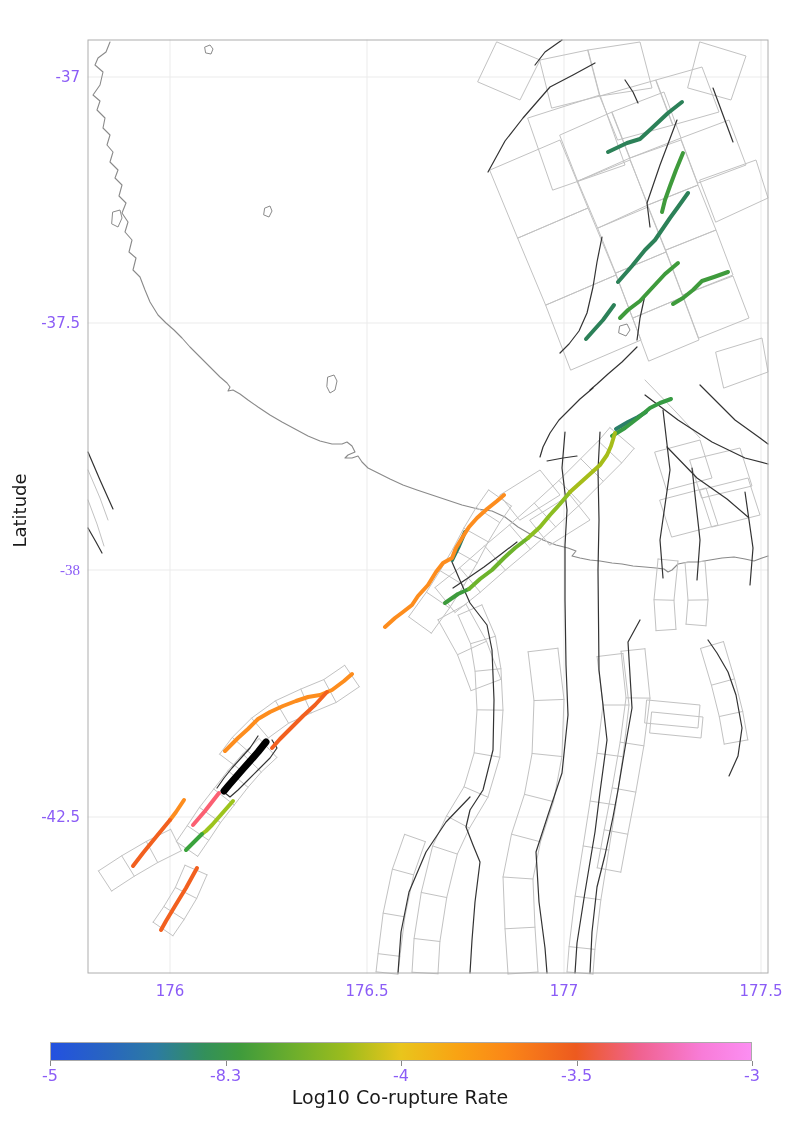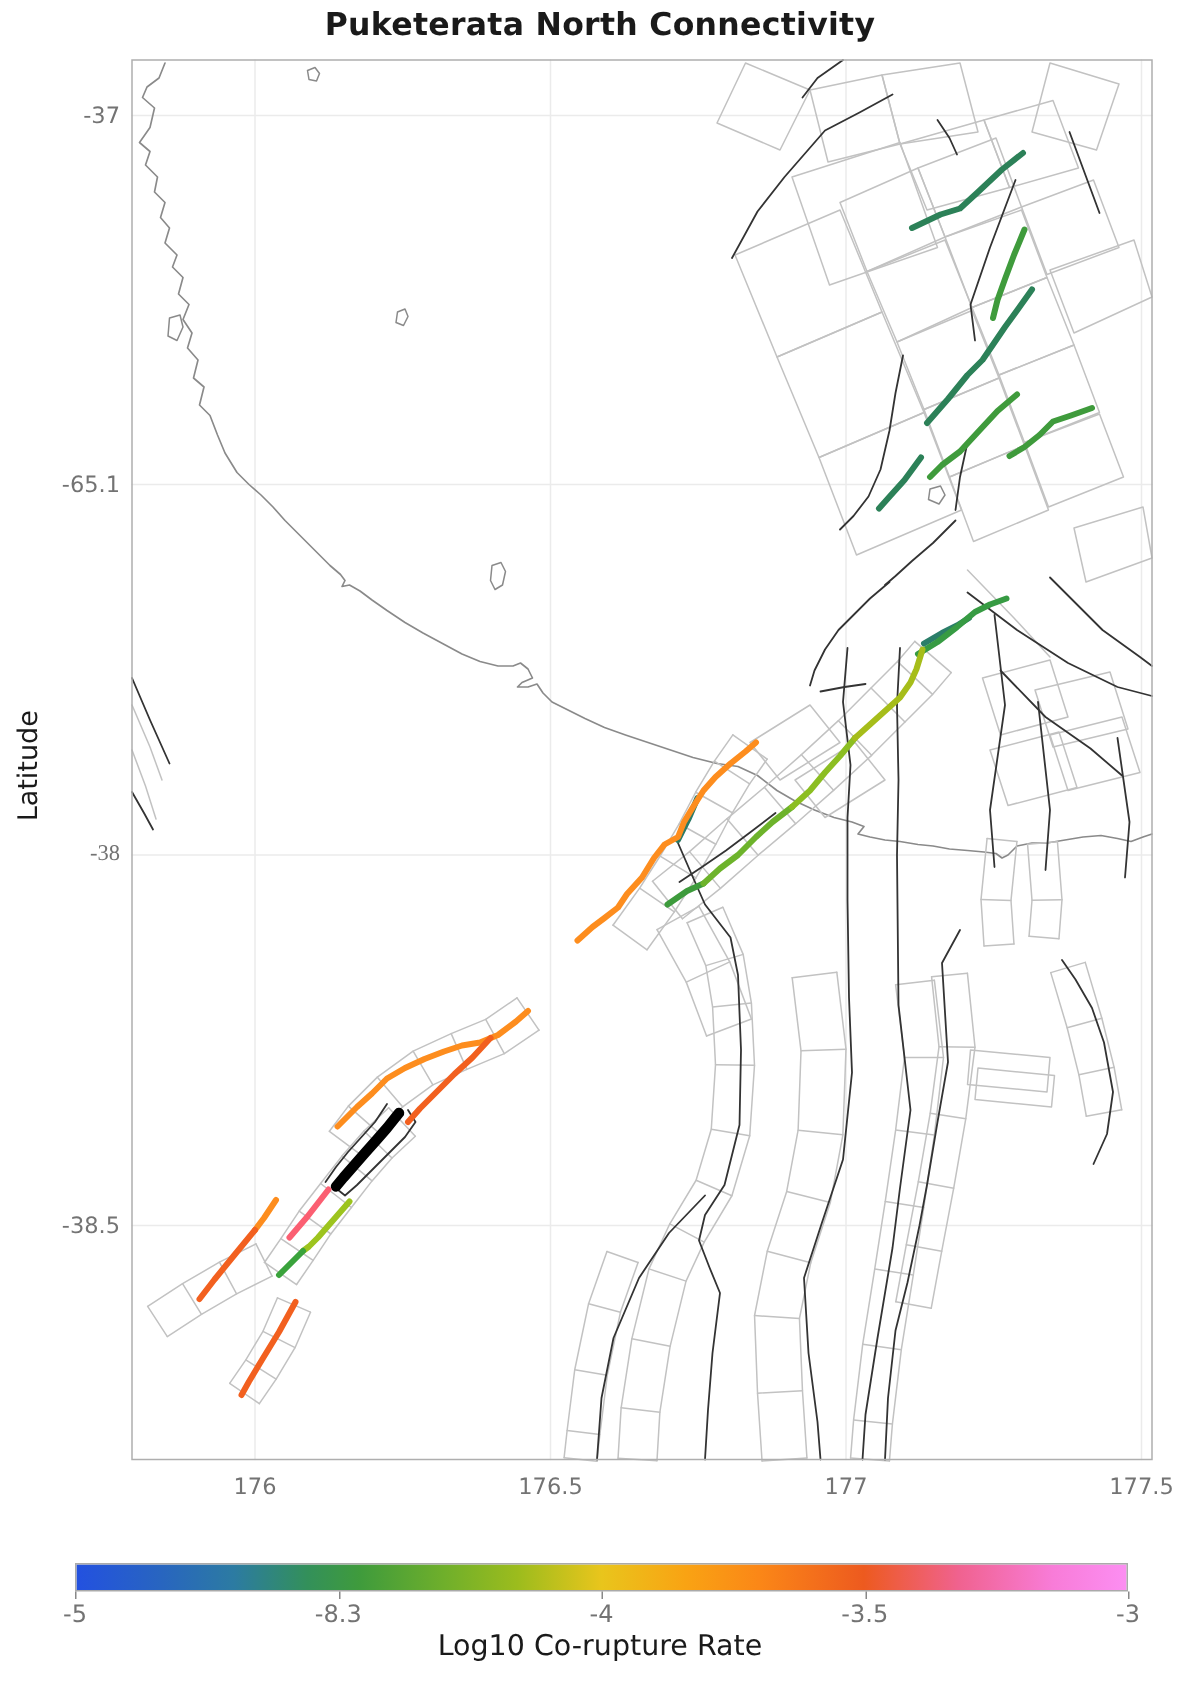--- a/index.html
+++ b/index.html
@@ -4,21 +4,21 @@
 <style>
   html,body{margin:0;padding:0;background:#ffffff;}
   #fig{position:relative;width:800px;height:1122px;background:#ffffff;overflow:hidden;
        font-family:"DejaVu Sans","Liberation Sans",sans-serif;color:#1a1a1a;}
   #map-svg{position:absolute;left:0;top:0;}
   .title{position:absolute;left:0;top:4px;width:800px;text-align:center;
          font-size:21px;font-weight:bold;letter-spacing:.2px;}
   .xlabel{position:absolute;left:88px;top:998px;width:680px;text-align:center;font-size:18px;}
   .ylabel{position:absolute;left:-36px;top:500px;width:110px;text-align:center;font-size:18px;
           transform:rotate(-90deg);transform-origin:center;}
-  .tick{position:absolute;font-size:15px;color:#737373;white-space:nowrap;}
+  .tick{position:absolute;font-size:15px;color:#8b5cf6;white-space:nowrap;}
   .xtick{transform:translateX(-50%);top:982px;}
   .ytick{transform:translateY(-50%);text-align:right;width:72px;left:8px;}
   .cbar{position:absolute;left:50px;top:1042px;width:702px;height:19px;
         border:1px solid #aaaaaa;box-sizing:border-box;}
   .cbar-tickmark{position:absolute;top:1061px;width:1px;height:5px;background:#888;}
   .cbtick{transform:translateX(-50%);top:1066px;font-size:16px;font-weight:500;}
   .cbar-label{position:absolute;left:0;top:1086px;width:800px;text-align:center;font-size:19px;}
 </style>
 </head>
 <body>
@@ -237,33 +237,32 @@
       <polyline points="327,692 315,705 303,716 291,728 280,739 272,748" fill="none" stroke="#f2601f" stroke-width="4" stroke-linejoin="round" stroke-linecap="round"></polyline>
       <polyline points="266,742 258,752 251,760 243,769 236,777 229,785 224,791" fill="none" stroke="#000000" stroke-width="7" stroke-linejoin="round" stroke-linecap="round"></polyline>
       <polyline points="219,793 212,802 205,811 199,818 193,825" fill="none" stroke="#fb5f72" stroke-width="4" stroke-linejoin="round" stroke-linecap="round"></polyline>
       <polyline points="233,801 226,809 219,817 212,825 206,831 202,834" fill="none" stroke="#9dc41e" stroke-width="4" stroke-linejoin="round" stroke-linecap="round"></polyline>
       <polyline points="202,834 196,840 190,846 186,850" fill="none" stroke="#3aa33c" stroke-width="4" stroke-linejoin="round" stroke-linecap="round"></polyline>
       <polyline points="184,800 176,812 170,820" fill="none" stroke="#fd8d1e" stroke-width="4" stroke-linejoin="round" stroke-linecap="round"></polyline>
       <polyline points="170,820 156,837 143,853 133,866" fill="none" stroke="#f2601f" stroke-width="4" stroke-linejoin="round" stroke-linecap="round"></polyline>
       <polyline points="197,868 186,888 175,906 166,921 161,930" fill="none" stroke="#f2601f" stroke-width="4" stroke-linejoin="round" stroke-linecap="round"></polyline>
       <rect x="88" y="40" width="680" height="933" fill="none" stroke="#aeaeae" stroke-width="1"></rect>
     </svg>
-  <div class="title">Puketerata North Connectivity</div>
   <div class="ylabel">Latitude</div>
   <div class="cbar" id="cbar" style="background: linear-gradient(to right, rgb(35, 81, 224) 0%, rgb(40, 101, 192) 8%, rgb(44, 123, 162) 15%, rgb(51, 144, 90) 22%, rgb(63, 155, 60) 27%, rgb(111, 175, 43) 35%, rgb(156, 188, 29) 42%, rgb(233, 197, 28) 50%, rgb(249, 163, 19) 58%, rgb(251, 135, 23) 65%, rgb(237, 90, 31) 75%, rgb(240, 98, 143) 84%, rgb(248, 124, 216) 93%, rgb(252, 142, 242) 100%);"></div>
   <div class="cbar-label">Log10 Co-rupture Rate</div>
   <div id="ticks">
       <div class="tick xtick" style="left: 170px;">176</div>
       <div class="tick xtick" style="left: 367px;">176.5</div>
       <div class="tick xtick" style="left: 564px;">177</div>
       <div class="tick xtick" style="left: 761px;">177.5</div>
       <div class="tick ytick" style="top: 77px;">-37</div>
-      <div class="tick ytick" style="top: 323px;">-65.1</div>
+      <div class="tick ytick" style="top: 323px;">-37.5</div>
       <div class="tick ytick" style="top: 570px; font-family: Liberation Serif, serif;">-38</div>
-      <div class="tick ytick" style="top: 817px;">-38.5</div>
+      <div class="tick ytick" style="top: 817px;">-42.5</div>
       <div class="tick cbtick" style="left: 50px;">-5</div>
       <div class="cbar-tickmark" style="left: 50px;"></div>
       <div class="tick cbtick" style="left: 225.5px;">-8.3</div>
       <div class="cbar-tickmark" style="left: 225.5px;"></div>
       <div class="tick cbtick" style="left: 401px;">-4</div>
       <div class="cbar-tickmark" style="left: 401px;"></div>
       <div class="tick cbtick" style="left: 576.5px;">-3.5</div>
       <div class="cbar-tickmark" style="left: 576.5px;"></div>
       <div class="tick cbtick" style="left: 752px;">-3</div>
       <div class="cbar-tickmark" style="left: 752px;"></div>

